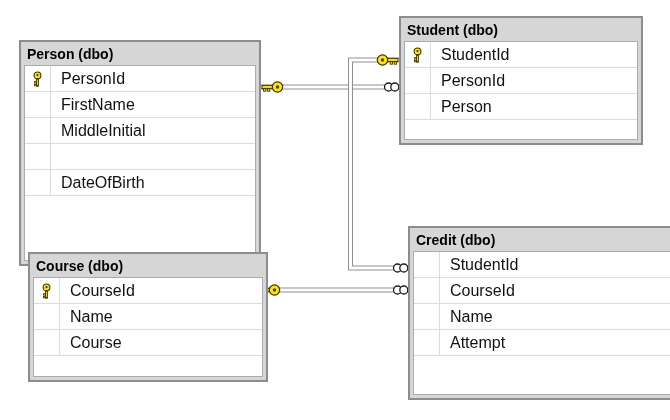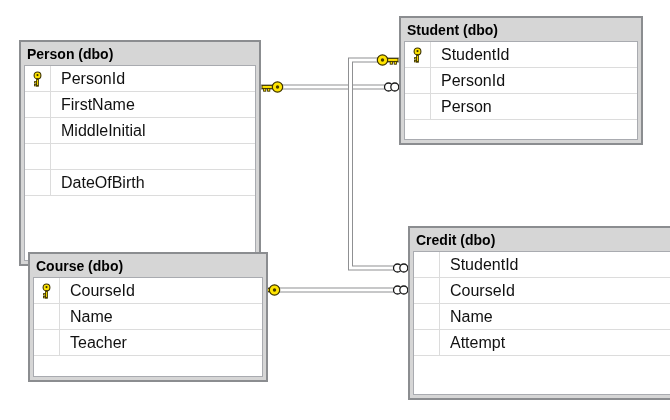--- a/index.html
+++ b/index.html
@@ -179,21 +179,21 @@
           </svg>
         </span>
         <span class="colname">CourseId</span>
       </div>
       <div class="row">
         <span class="keycell"></span>
         <span class="colname">Name</span>
       </div>
       <div class="row">
         <span class="keycell"></span>
-        <span class="colname">Teacher</span>
+        <span class="colname">Course</span>
       </div>
       <div class="row empty"></div>
     </div>
   </div>
 
   <div class="table" style="left:408px;top:226px;width:293px;height:174px;">
     <div class="table-header">
       <span>Credit (dbo)</span>
     </div>
     <div class="grid">

